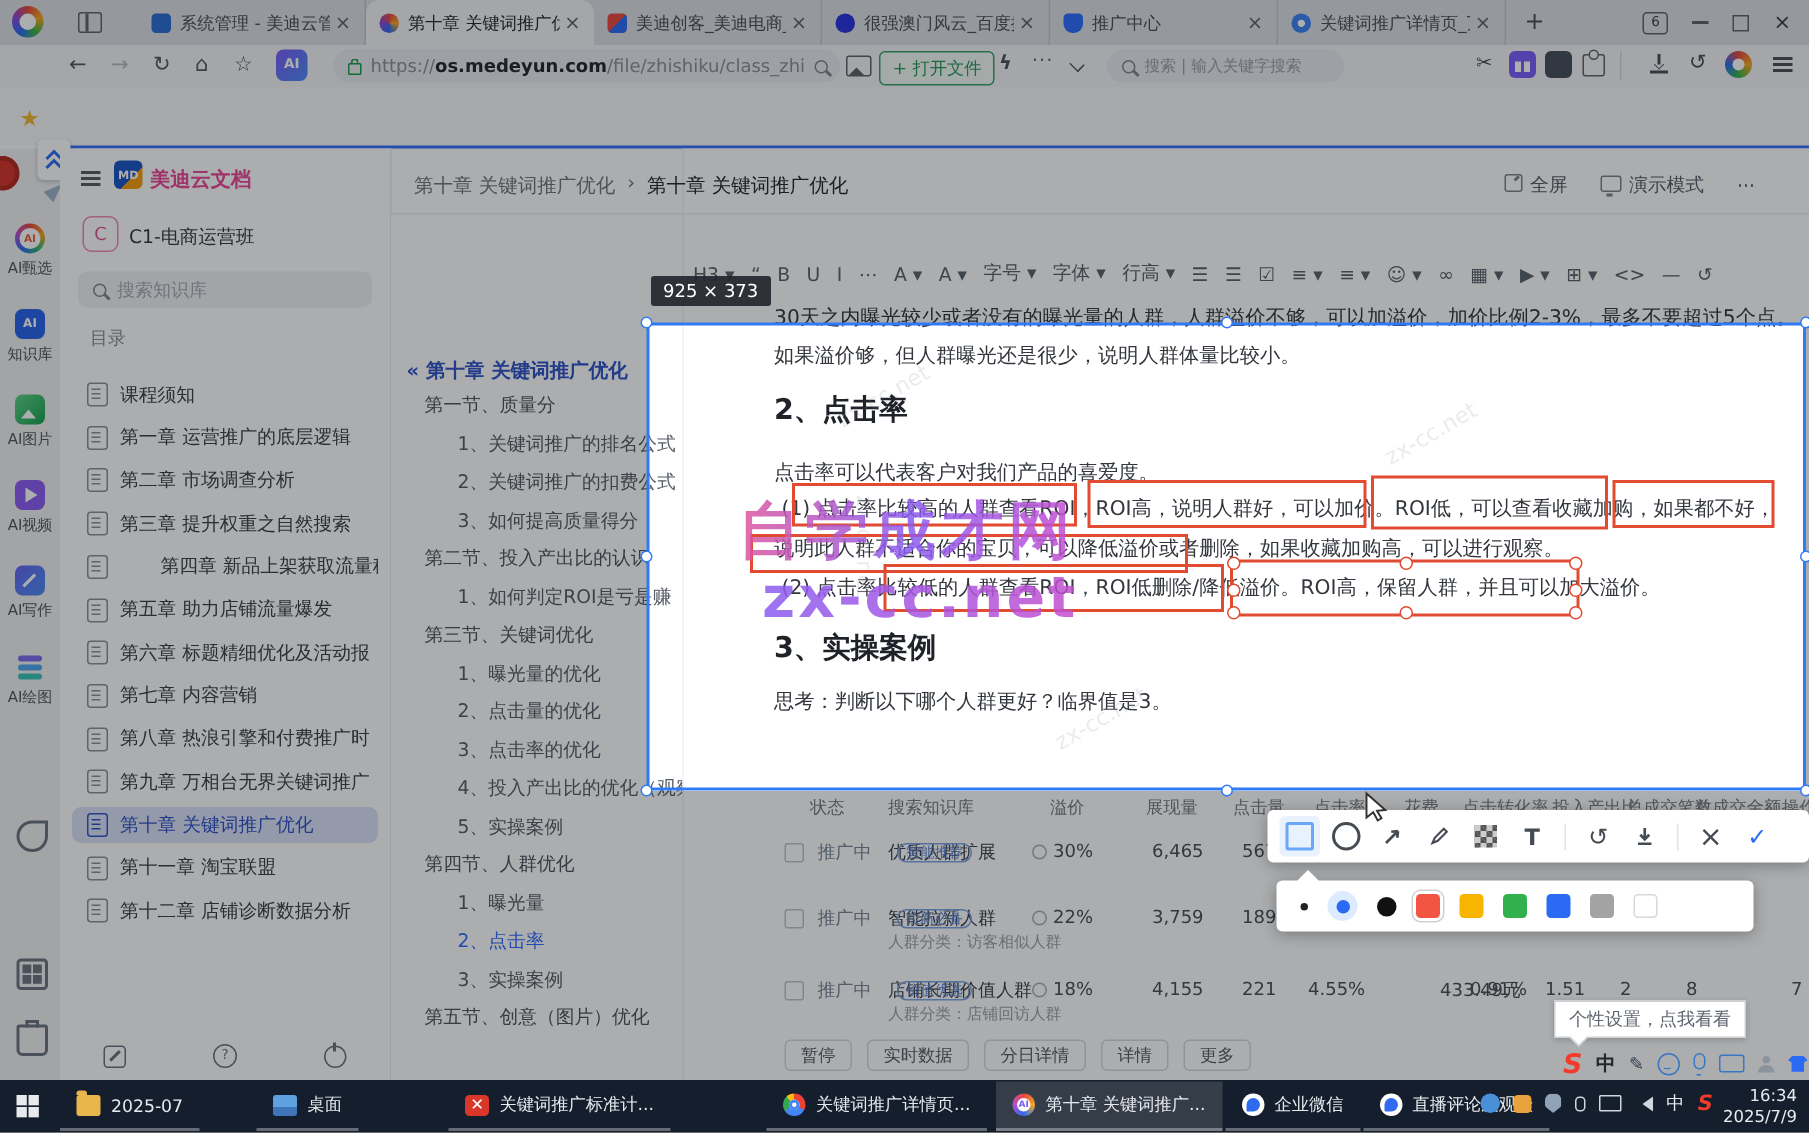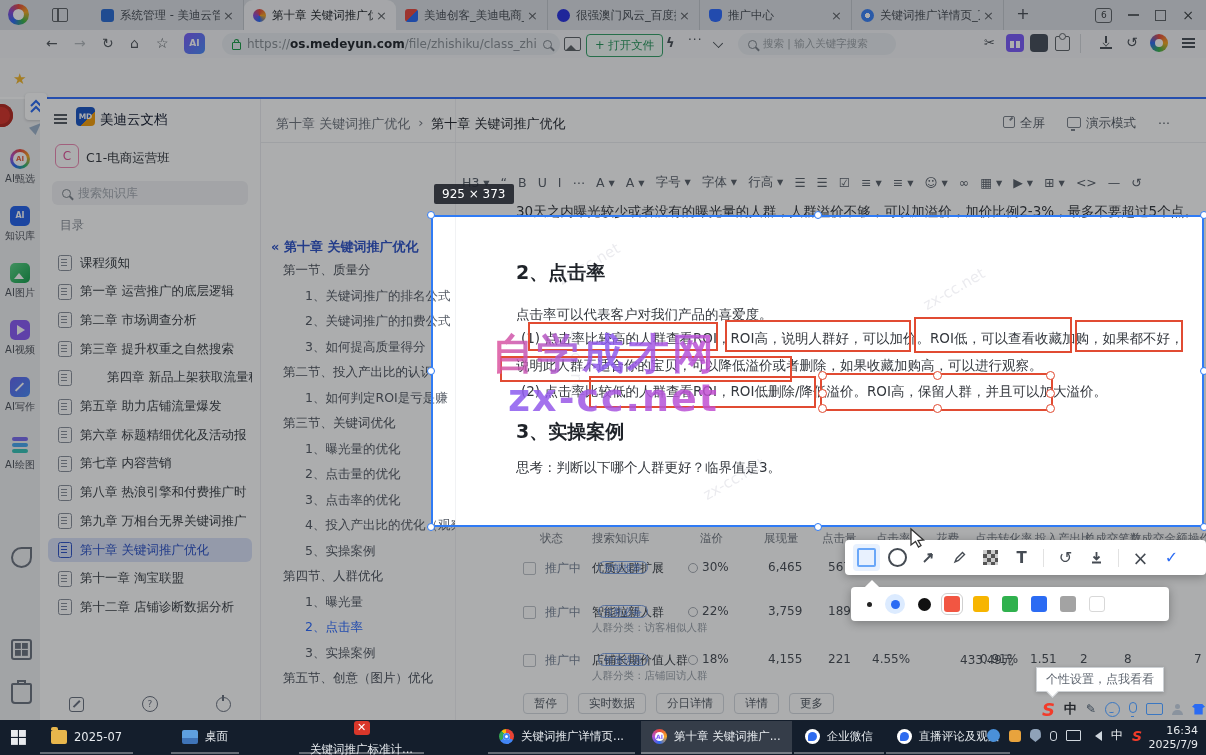--- a/index.html
+++ b/index.html
@@ -108,21 +108,21 @@
   .rb2::after{content:'';position:absolute;inset:2px;background:
     linear-gradient(#6d7480 0 0) left top/45% 45% no-repeat,linear-gradient(#6d7480 0 0) right top/45% 45% no-repeat,
     linear-gradient(#6d7480 0 0) left bottom/45% 45% no-repeat,linear-gradient(#6d7480 0 0) right bottom/45% 45% no-repeat;}
   .rb3{border-radius:2px 2px 4px 4px;}
   .rb3::before{content:'';position:absolute;left:4px;top:-5px;width:5px;height:3px;border:2px solid #6d7480;border-bottom:none;}
   
   #sidebar{position:absolute;top:99px;left:40px;width:220px;height:621px;background:#fff;border-right:1px solid #ececf0;}
   .sb-ham{position:absolute;left:14px;top:15px;width:13px;height:2px;background:#565b63;box-shadow:0 4px 0 #565b63,0 8px 0 #565b63;}
   .sb-logo{position:absolute;left:36px;top:8px;width:19px;height:19px;border-radius:4px;
     background:linear-gradient(135deg,#1a56c4 62%,#f59e0b 62%);color:#fff;font-size:7.5px;font-weight:bold;text-align:center;line-height:19px;}
-  .sb-brand{position:absolute;left:60px;top:12px;font-size:13.5px;font-weight:normal;color:#0f172a;}
+  .sb-brand{position:absolute;left:60px;top:12px;font-size:13.5px;font-weight:bold;color:#ec4899;}
   .ws-avatar{position:absolute;left:15px;top:45px;width:22px;height:22px;border:1.5px solid #ef8bb5;border-radius:6px;color:#e0549a;font-size:12px;text-align:center;line-height:22px;background:#fff;}
   .ws-name{position:absolute;left:46px;top:51px;font-size:12.5px;color:#34383f;}
   .sb-search{position:absolute;left:12px;top:82px;width:196px;height:24px;background:#f1f2f4;border-radius:6px;
     display:flex;align-items:center;gap:7px;padding:0 10px;box-sizing:border-box;font-size:12px;color:#a6abb3;}
   .sb-section{position:absolute;left:20px;top:118px;font-size:12px;color:#8a9099;}
   .tree-item{position:absolute;left:8px;width:204px;height:24px;display:flex;align-items:center;gap:8px;padding-left:10px;box-sizing:border-box;font-size:12.5px;color:#3c4147;white-space:nowrap;overflow:hidden;}
   .tree-item.on{background:#dbe3f9;border-radius:6px;color:#2f54c9;}
   .doc-ico{flex:none;width:12px;height:14px;border:1.2px solid #8a919c;border-radius:2.5px;position:relative;}
   .doc-ico::after{content:'';position:absolute;left:2px;top:3px;width:6px;height:1px;background:#8a919c;box-shadow:0 3px 0 #8a919c,0 6px 0 #8a919c;}
   .tree-item.on .doc-ico{border-color:#2f54c9;}
@@ -262,21 +262,21 @@
   #cursor{position:absolute;left:908px;top:527px;z-index:40;}
   
   #taskbar{position:absolute;left:0;top:720px;width:1206px;height:35px;background:#141e2c;z-index:30;display:flex;align-items:center;}
   .startbtn{width:15px;height:15px;margin:0 14px 0 11px;background:
     linear-gradient(#e8eaed 0 0) left top/46% 46% no-repeat,linear-gradient(#e8eaed 0 0) right top/46% 46% no-repeat,
     linear-gradient(#e8eaed 0 0) left bottom/46% 46% no-repeat,linear-gradient(#e8eaed 0 0) right bottom/46% 46% no-repeat;}
   .tbar-item{height:31px;display:flex;align-items:center;gap:7px;padding:0 11px;font-size:11.5px;color:#e6eaee;
     border-bottom:2px solid rgba(255,255,255,.35);max-width:150px;white-space:nowrap;}
   .tbar-item.on{background:rgba(255,255,255,.14);}
   .tbar-item.gap-a{margin-left:36px;}
-  .tbar-item.gap-b{margin-left:58px;flex-direction:column;}
+  .tbar-item.gap-b{margin-left:58px;}
   .tbar-item.gap-c{margin-left:4px;}
   .tbar-item.gap-d{margin-left:62px;}
   .tb-icon{width:16px;height:14px;flex:none;position:relative;}
   .tb-folder .tb-icon{background:#e8b64c;border-radius:2px;}
   .tb-folder .tb-icon::before{content:'';position:absolute;left:0;top:-3px;width:7px;height:3px;background:#e8b64c;border-radius:2px 2px 0 0;}
   .tb-desktop .tb-icon{background:linear-gradient(#5ea0e0 55%,#3f74b8 55%);border-radius:2px;}
   .tb-redx .tb-icon{background:#d9372a;border-radius:3px;color:#fff;font-size:11px;font-weight:bold;text-align:center;line-height:14px;}
   .tb-redx .tb-icon::after{content:'✕';}
   .tb-ai .tb-icon{width:15px;height:15px;border-radius:50%;background:conic-gradient(#e8483f,#f5a623,#2b6bf3,#b44fd0,#e8483f);}
   .tb-ai .tb-icon::after{content:'AI';position:absolute;inset:3px;background:#fff;border-radius:50%;font-size:6px;font-weight:bold;color:#7c5cfa;text-align:center;line-height:9px;}
@@ -616,20 +616,21 @@
       <span class="et">∞</span>
       <span class="et">▦ ▾</span>
       <span class="et">▶ ▾</span>
       <span class="et">⊞ ▾</span>
       <span class="et">&lt;&gt;</span>
       <span class="et">—</span>
       <span class="et">↺</span>
     </div>
 
   <div class="dline p1">30天之内曝光较少或者没有的曝光量的人群，人群溢价不够，可以加溢价，加价比例2-3%，最多不要超过5个点。</div>
+  <div class="dline p2">如果溢价够，但人群曝光还是很少，说明人群体量比较小。</div>
   <div class="dhead h-ctr">2、点击率</div>
   <div class="dline p3">点击率可以代表客户对我们产品的喜爱度。</div>
   <div class="dline p4">(1) 点击率比较高的人群查看ROI，ROI高，说明人群好，可以加价。ROI低，可以查看收藏加购，如果都不好，</div>
   <div class="dline p5">说明此人群不适合你的宝贝，可以降低溢价或者删除，如果收藏加购高，可以进行观察。</div>
   <div class="dline p6">(2) 点击率比较低的人群查看ROI，ROI低删除/降低溢价。ROI高，保留人群，并且可以加大溢价。</div>
   <div class="dhead h-case">3、实操案例</div>
   <div class="dline p7">思考：判断以下哪个人群更好？临界值是3。</div>
 
   <span class="wm-faint wf1">zx-cc.net</span>
   <span class="wm-faint wf2">zx-cc.net</span>

